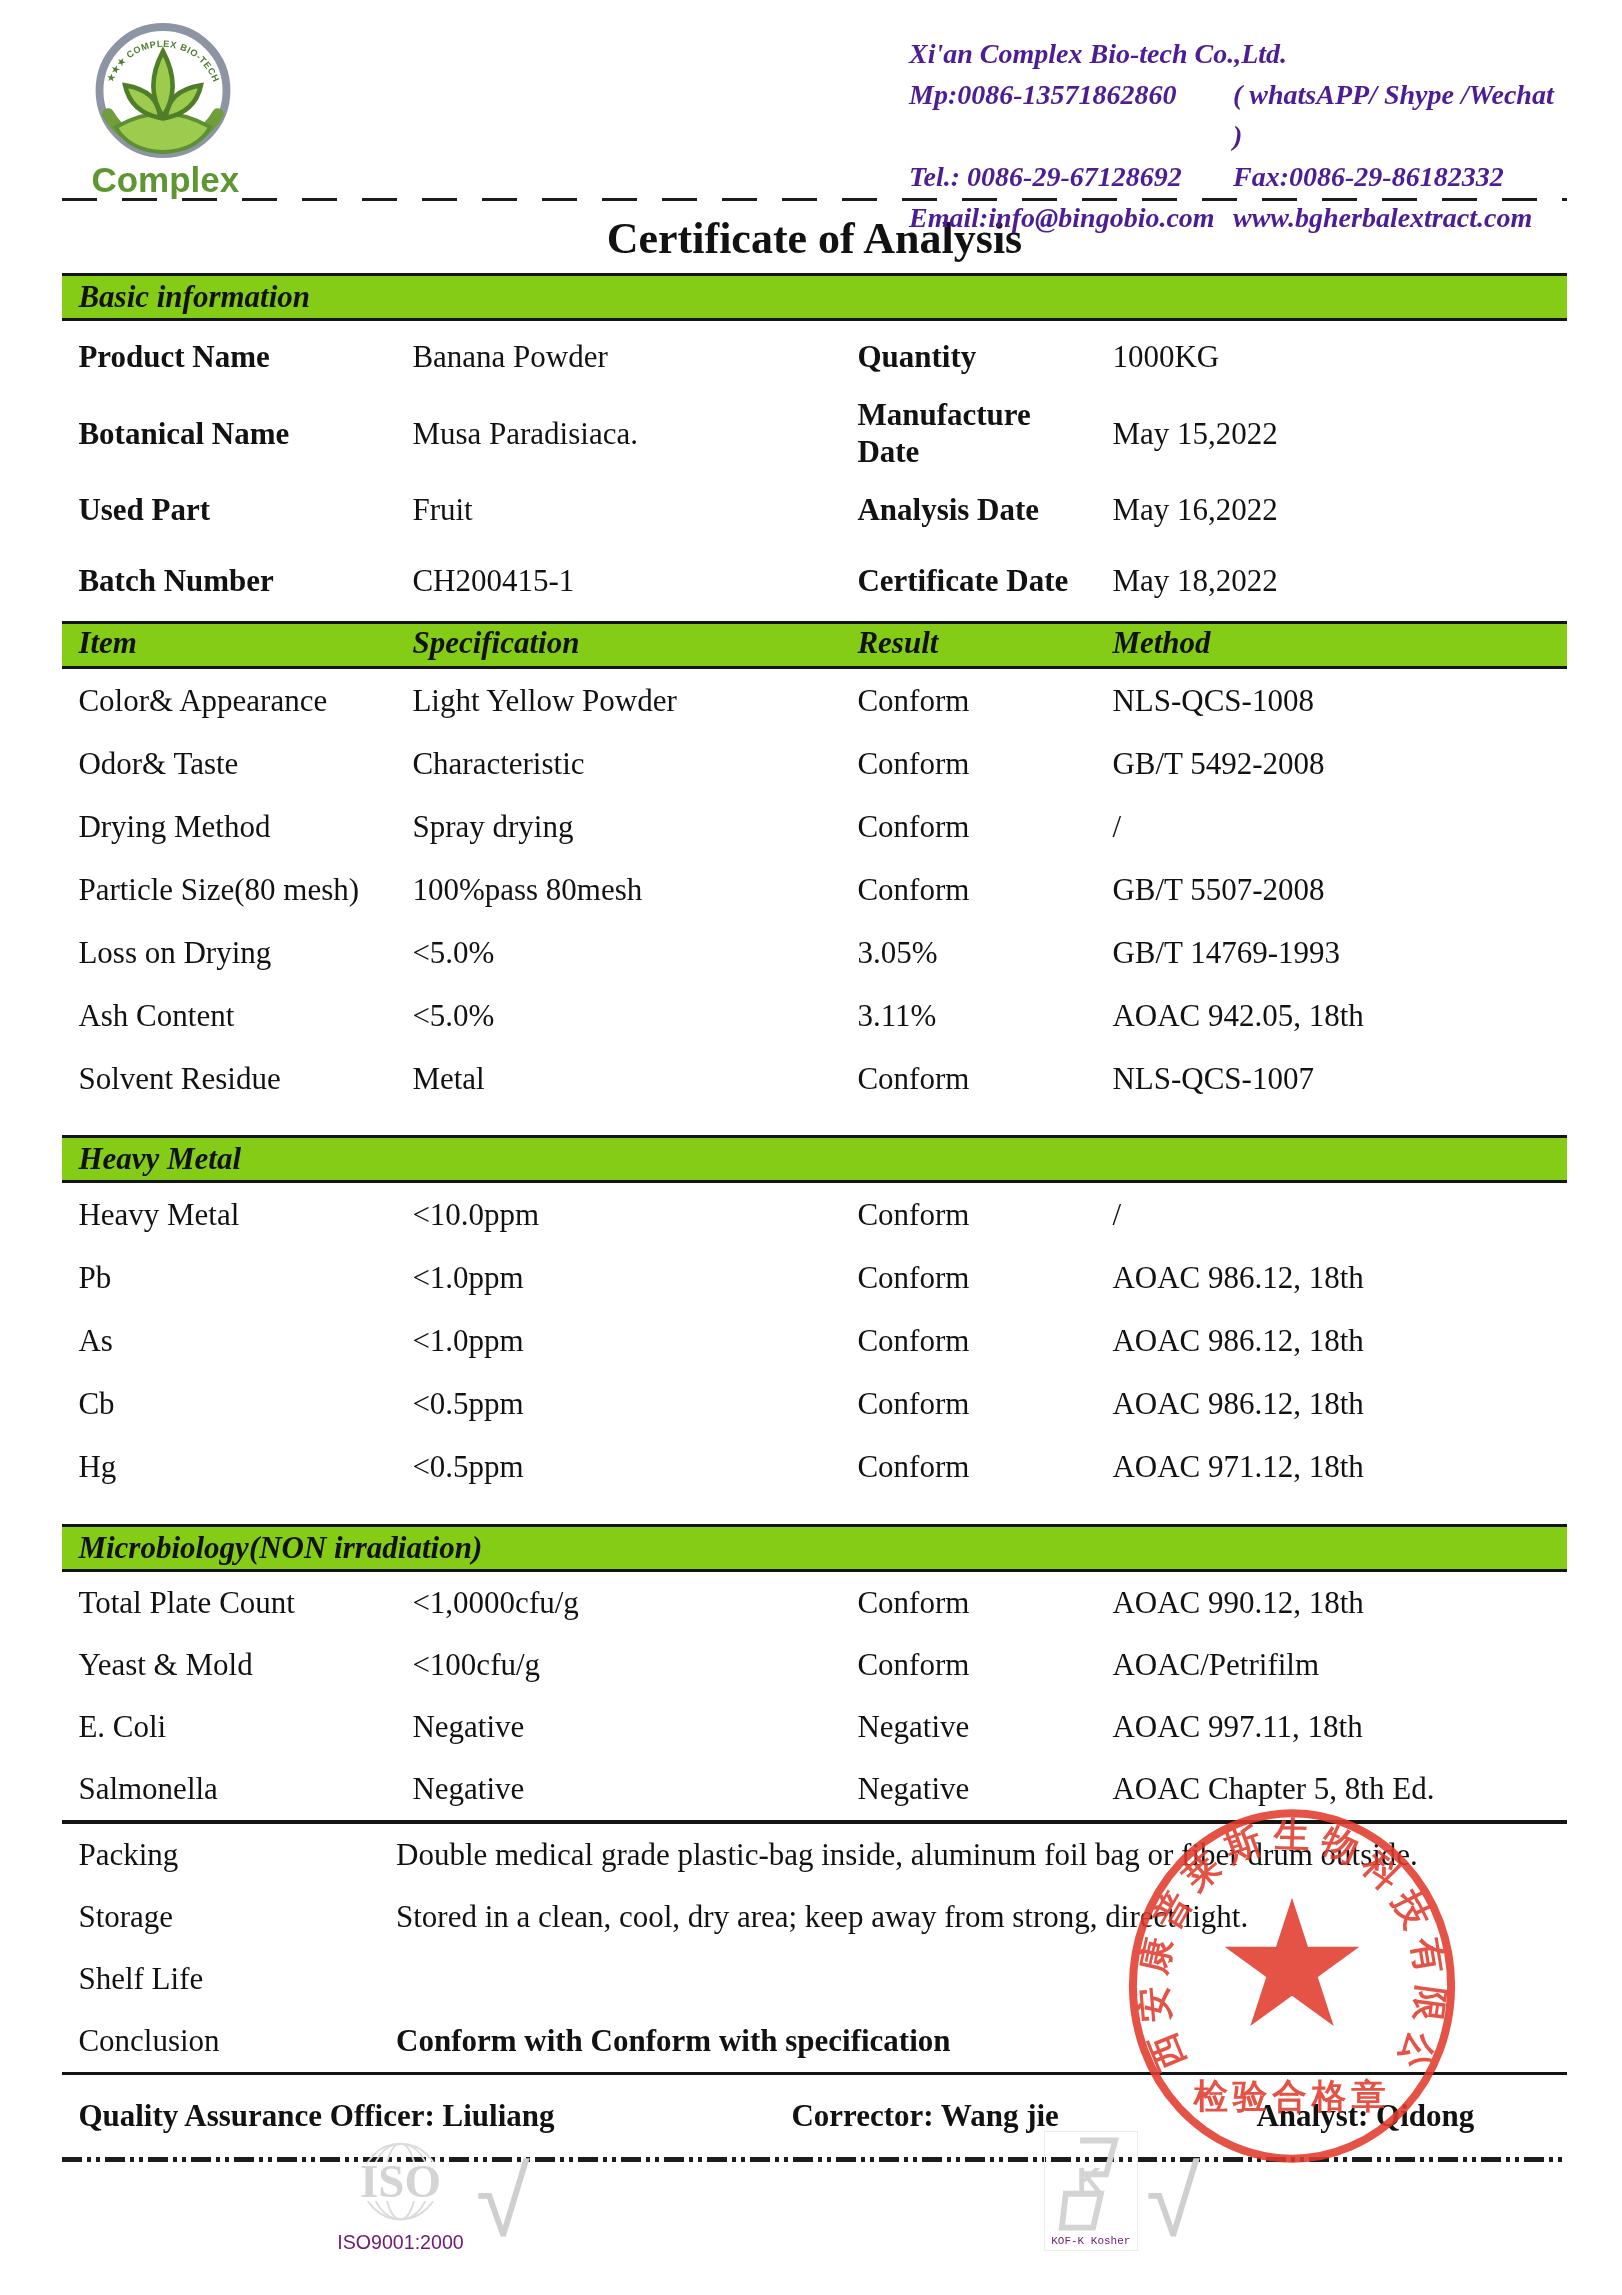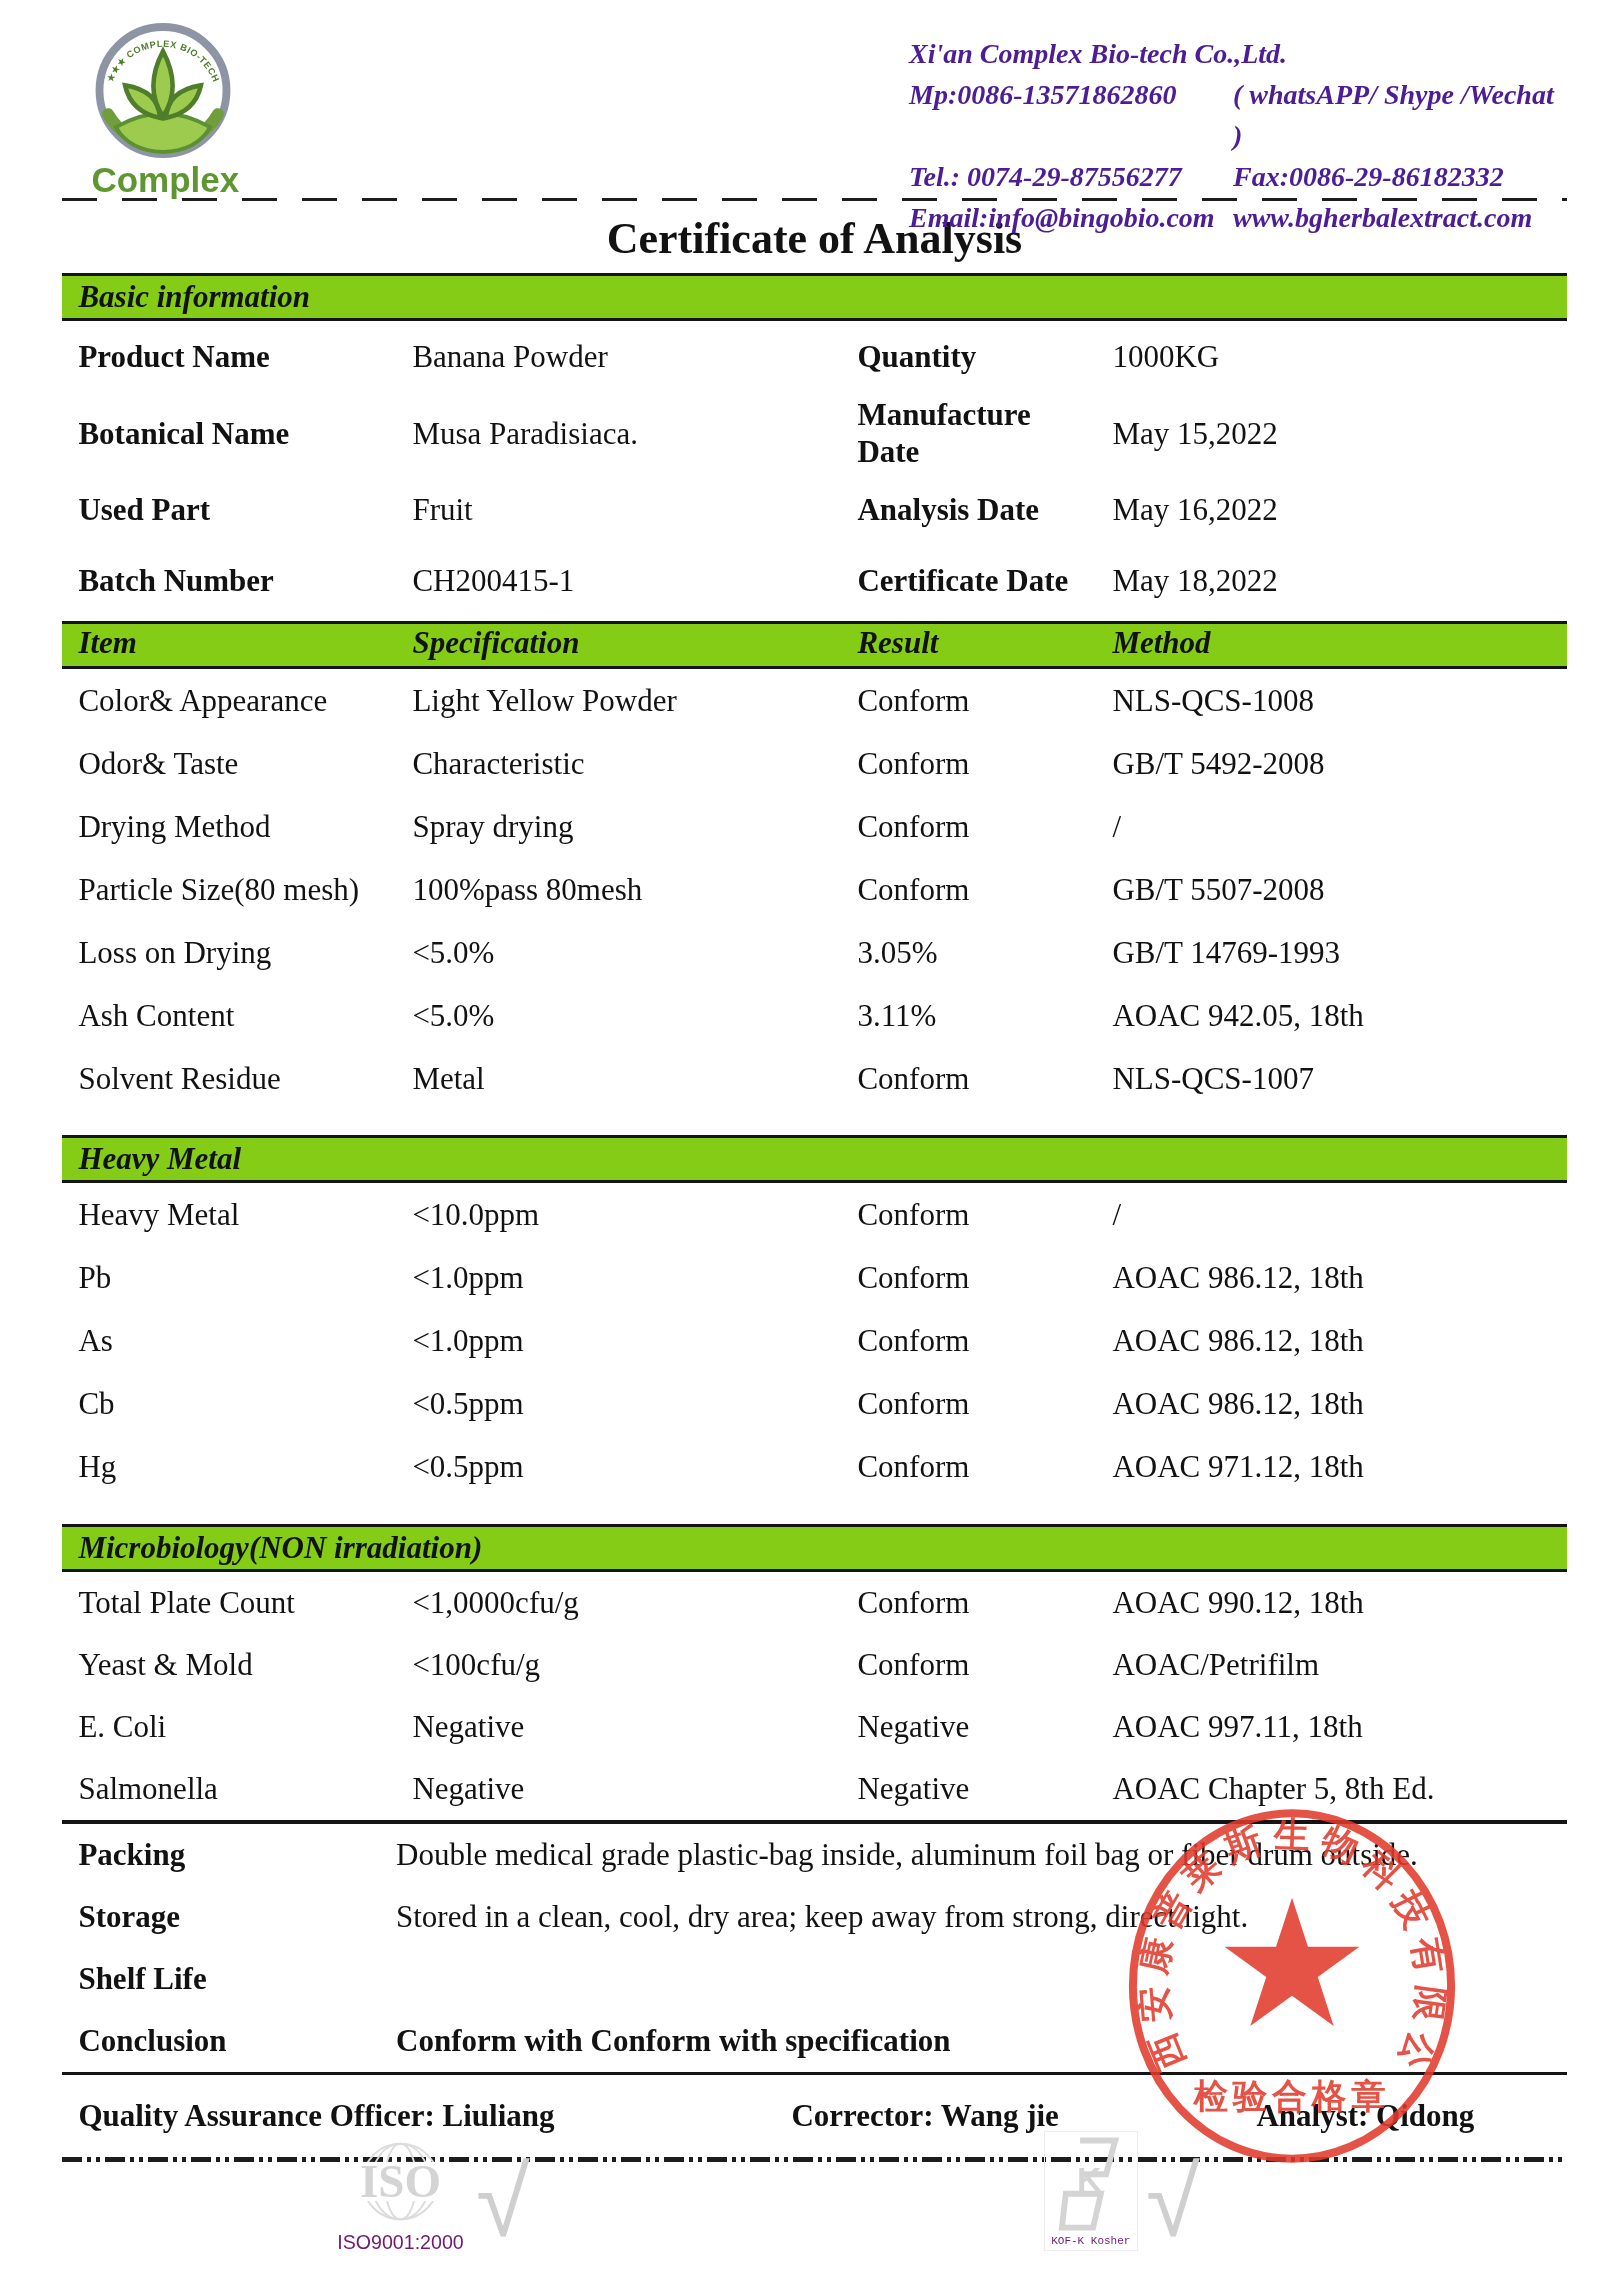--- a/index.html
+++ b/index.html
@@ -31,21 +31,21 @@
   .basic .trow{min-height:63px;padding:3.9px 0;}
   .basic .c1,.basic .c3{font-weight:bold;}
   .tbl .trow{height:63px;}
   .hm .trow{height:63px;}
   .mb .trow{height:62px;}
   .gap34{height:19.6px;} .gap38{height:21px;}
   .thick{height:3.9px;background:#141414;}
   .thin{height:3.3px;background:#141414;}
 
   .sum .srow{display:grid;grid-template-columns:334px 1171px;min-height:62px;align-items:center;}
-  .sum .sl{padding-left:16.4px;font-size:31px;font-weight:bold;}
+  .sum .sl{padding-left:16.4px;font-size:31px;font-weight:normal;}
   .sum .sv{font-size:31px;line-height:37px;}
   .bold{font-weight:bold;}
 
   .footer{display:grid;grid-template-columns:713px 465px 327px;height:82px;
           align-items:center;font-weight:bold;font-size:31px;}
   .footer .c{padding-left:16.4px;}
   .dashdot{height:4.6px;background:repeating-linear-gradient(90deg,
       #1c1c1c 0 19.6px,transparent 19.6px 25px,#1c1c1c 25px 29px,
       transparent 29px 34px,#1c1c1c 34px 38px,transparent 38px 43px);}
 
@@ -87,21 +87,21 @@
         </svg>
         <div class="logo-word">Complex</div>
       </div>
       <div class="company">
         <div>Xi'an Complex Bio-tech Co.,Ltd.</div>
         <div class="crow">
           <span>Mp:0086-13571862860</span>
           <span>( whatsAPP/ Shype /Wechat )</span>
         </div>
         <div class="crow">
-          <span>Tel.: 0074-29-87556277</span>
+          <span>Tel.: 0086-29-67128692</span>
           <span>Fax:0086-29-86182332</span>
         </div>
         <div class="crow">
           <span>Email:info@bingobio.com</span>
           <span>www.bgherbalextract.com</span>
         </div>
       </div>
     </div>
 
     <div class="dashline"></div>

